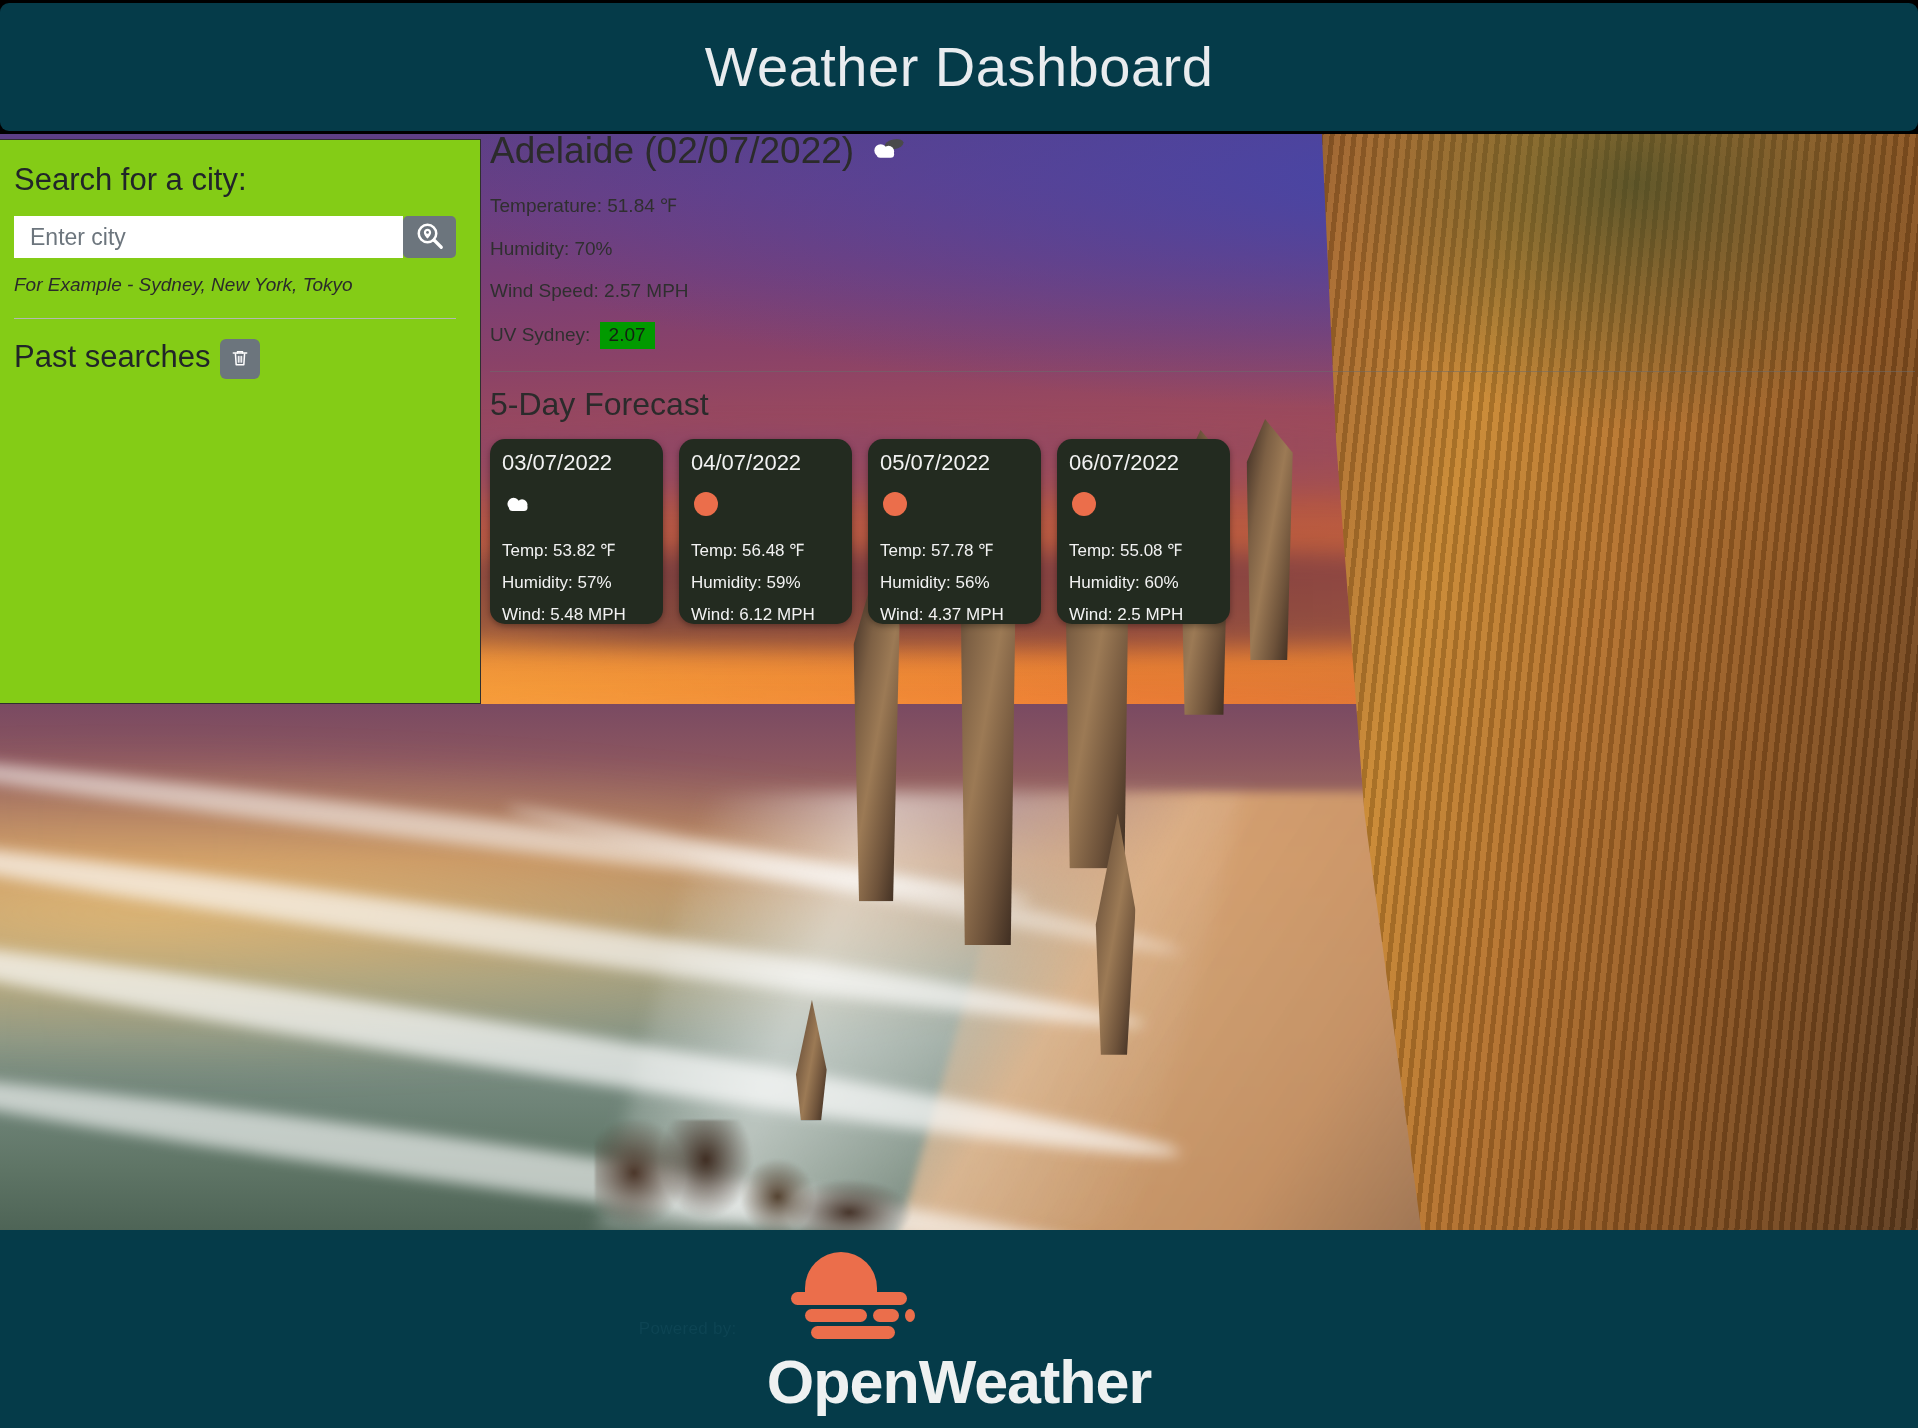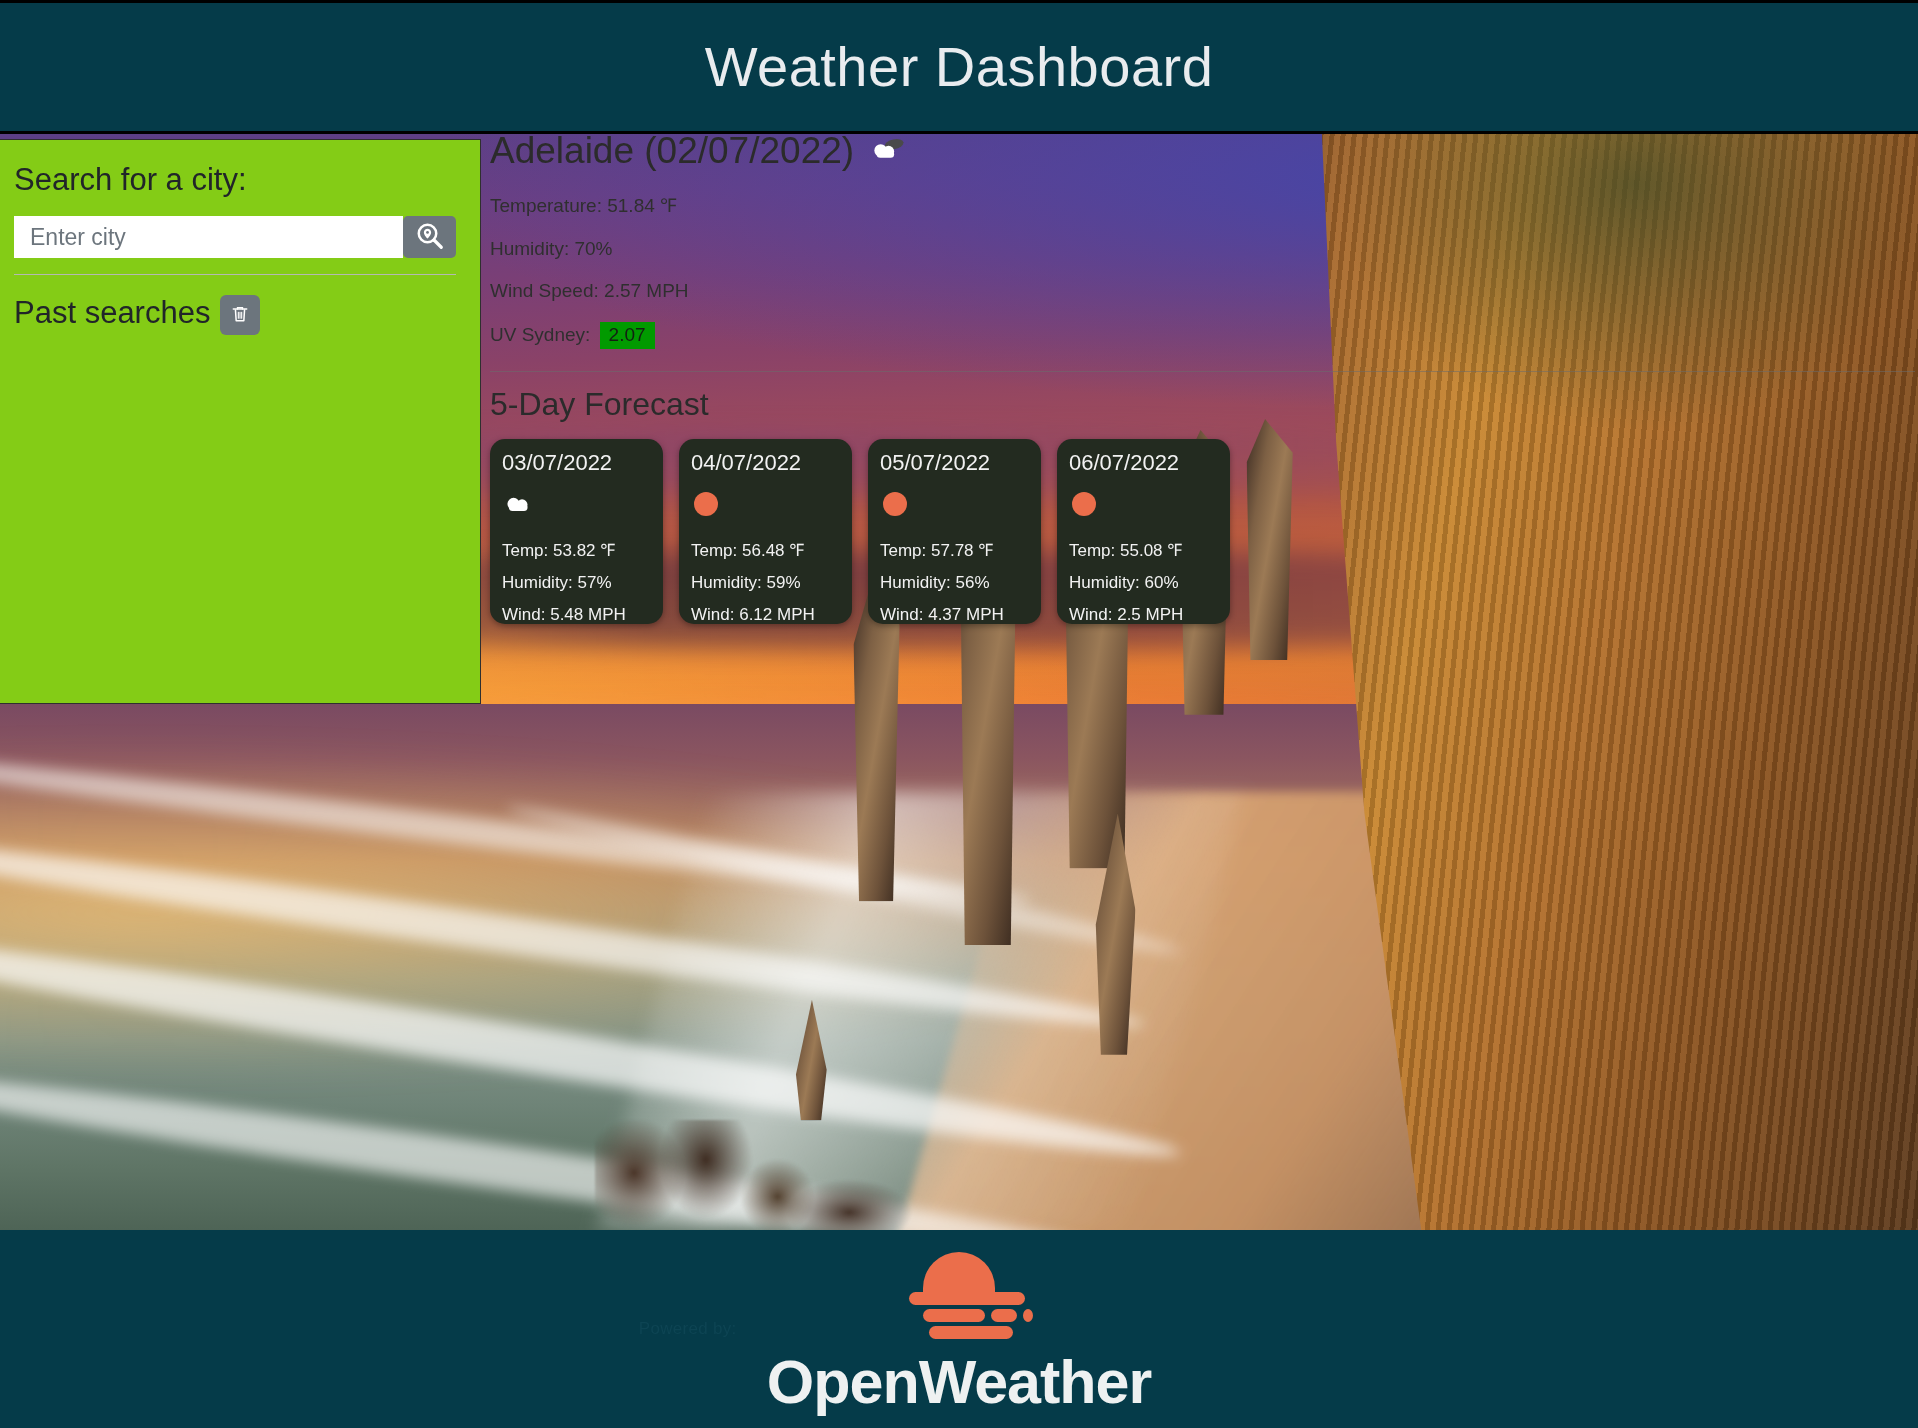--- a/index.html
+++ b/index.html
@@ -10,20 +10,21 @@
     overflow: hidden;
   }
   .page { position: relative; width: 1918px; height: 1428px; overflow: hidden; background:#000; }
 
   
   .site-header {
     position: absolute; left:0; top:3px; width:1918px; height:128px;
     background: #053b49;
     display:flex; align-items:center; justify-content:center;
     z-index: 40;
+    border-radius: 9px;
   }
   .site-title {
     color:#e9ecef; font-size:56px; font-weight:400; letter-spacing:.5px;
     line-height:1;
   }
 
   
   .bg-photo {
     position:absolute; left:0; top:134px; width:1918px; height:1096px;
     overflow:hidden; z-index:1; background:#2b1230;
@@ -173,21 +174,21 @@
 
   
   .site-footer {
     position:absolute; left:0; bottom:0; width:1918px; height:198px;
     background:#053b49; z-index:40;
     display:flex; align-items:center; justify-content:center;
   }
   .footer-inner { position:relative; display:flex; align-items:center; }
   .powered { position:absolute; left:-128px; top:50%; transform:translateY(-50%);
              font-size:17px; color:#0d4453; letter-spacing:.3px; }
-  .ow-logo { display:flex; flex-direction:column; align-items:center; }
+  .ow-logo { display:flex; flex-direction:column; align-items:flex-start; }
   .ow-word { font-size:61px; font-weight:bold; color:#eef1f1; letter-spacing:-1px; line-height:1; margin-top:2px; }
 </style>
 </head>
 <body>
 
 <div class="page">
 
   <div class="site-header">
     <h1 class="site-title">Weather Dashboard</h1>
   </div>
@@ -228,20 +229,21 @@
           <svg width="30" height="30" viewBox="0 0 24 24" fill="none">
             <circle cx="10" cy="10" r="7" stroke="#ffffff" stroke-width="2"></circle>
             <path d="M10 6.2c-1.6 0-2.9 1.3-2.9 2.9 0 2.2 2.9 4.9 2.9 4.9s2.9-2.7 2.9-4.9c0-1.6-1.3-2.9-2.9-2.9z" fill="#ffffff"></path>
             <circle cx="10" cy="9.1" r="1.1" fill="#6c757d"></circle>
             <path d="M15.2 15.2 L21 21" stroke="#ffffff" stroke-width="2.6" stroke-linecap="round"></path>
           </svg>
         </span>
       </button>
     </div>
 
+    <div class="hint">For Example - Sydney, New York, Tokyo</div>
     <div class="divider"></div>
 
     <div class="past-row">
       <span class="past-label">Past searches</span>
       <button class="trash-btn">
         <span>
           <svg width="20" height="20" viewBox="0 0 24 24" fill="none">
             <path d="M4 6h16" stroke="#ffffff" stroke-width="1.8" stroke-linecap="round"></path>
             <path d="M9 6V4.5h6V6" stroke="#ffffff" stroke-width="1.6" stroke-linecap="round"></path>
             <path d="M6.5 6.5 L7.4 20h9.2l.9-13.5" stroke="#ffffff" stroke-width="1.8" stroke-linejoin="round"></path>

